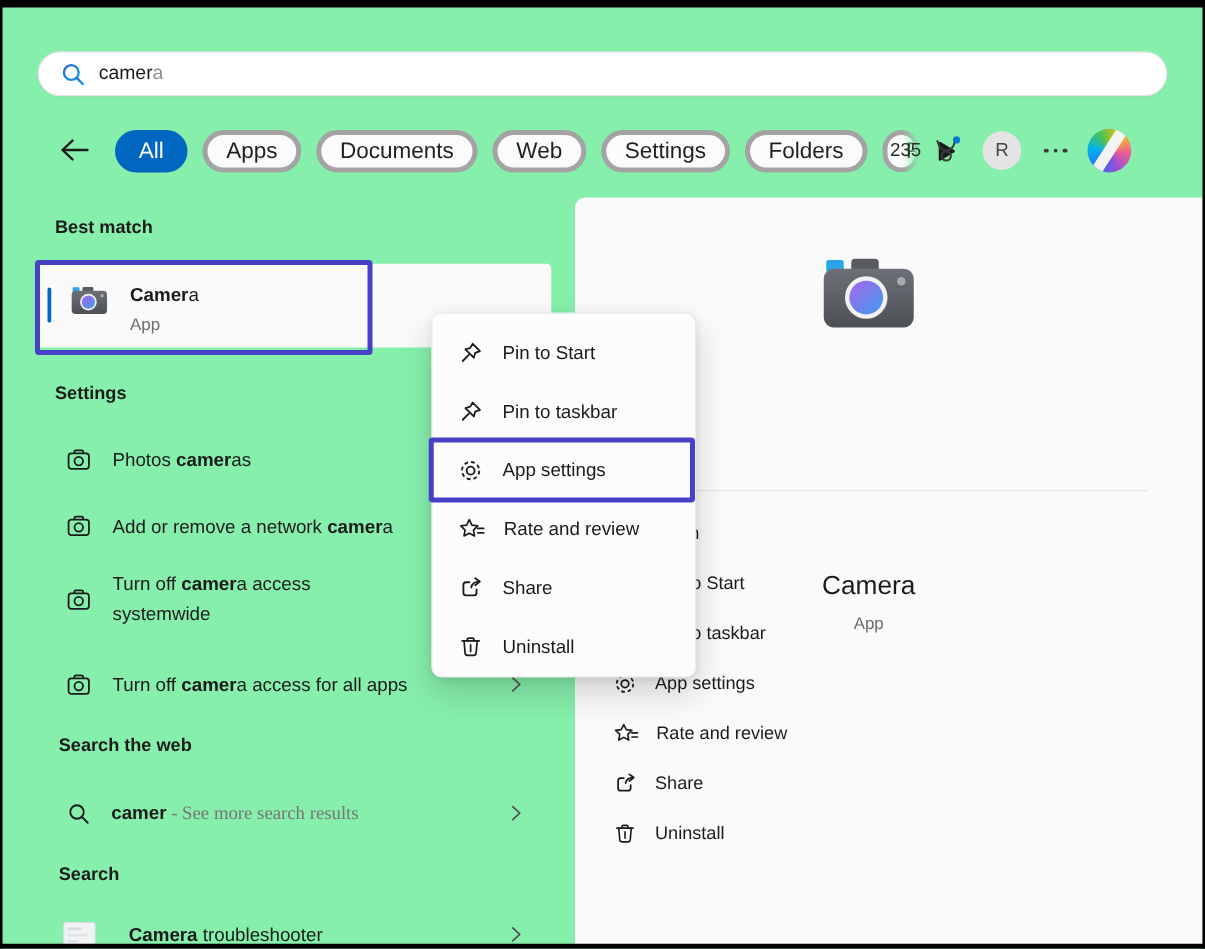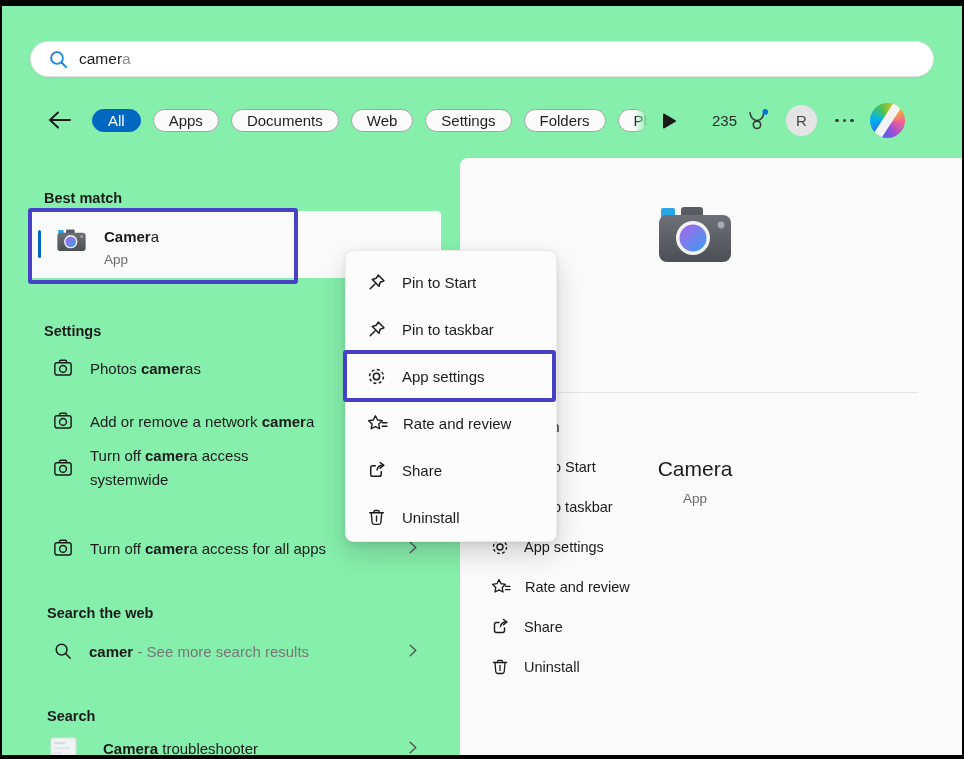--- a/index.html
+++ b/index.html
@@ -9,43 +9,43 @@
   
   .frame{position:absolute;background:#000;z-index:60;}
   
   .searchbar{position:absolute;left:30px;top:41px;width:904px;height:36px;background:#fff;
              border:1px solid #e3e3e3;border-radius:19px;display:flex;align-items:center;
              box-shadow:0 1px 2px rgba(0,0,0,.05);box-sizing:border-box;}
   .searchbar .stext{font-size:15.5px;margin-left:10px;}
   .sug{color:#8f8f8f;}
   
   .tabsrow{position:absolute;left:46px;top:103px;height:35px;display:flex;align-items:center;z-index:1;}
-  .pill{height:23px;padding:0 15px;border-radius:17px;border:1px solid #a3a3a3;background:#fbfbfb;
-        font-size:15px;color:#1f1f1f;display:flex;align-items:center;margin-left:12px;
+  .pill{height:34px;padding:0 15px;border-radius:17px;border:4px solid #a3a3a3;background:#fbfbfb;
+        font-size:18px;color:#1f1f1f;display:flex;align-items:center;margin-left:12px;
         font-family:inherit;white-space:nowrap;}
   .pill.active{background:#0067c0;border-color:#0067c0;color:#fff;}
   .pill.clipped{width:30px;padding:0 0 0 15px;overflow:hidden;
         -webkit-mask-image:linear-gradient(to right,#000 55%,transparent);
         mask-image:linear-gradient(to right,#000 55%,transparent);}
   .tabs-right{position:absolute;top:103px;left:712px;height:35px;display:flex;align-items:center;z-index:1;}
   .rewards-num{font-size:15px;color:#2b2b2b;}
   .avatar{width:31px;height:31px;border-radius:50%;background:#e4e4e4;display:flex;align-items:center;
           justify-content:center;font-size:15px;color:#444;}
   .dots{display:flex;gap:4px;align-items:center;}
   .dots i{width:3.5px;height:3.5px;border-radius:50%;background:#3c3c3c;}
   .copilot{width:35px;height:35px;border-radius:50%;position:relative;overflow:hidden;
            background:conic-gradient(from 215deg,#2a6ff0,#00b3f0,#4fc24e,#f5c518,#f06292,#9c4dd6,#2a6ff0);}
   .copilot::after{content:"";position:absolute;left:12px;top:-6px;width:9px;height:50px;
            background:#f3f3f3;transform:rotate(33deg);border-radius:5px;}
   
-  .hdr{position:absolute;font-size:14.5px;font-weight:700;color:#1b1b1b;margin-top:16px;}
+  .hdr{position:absolute;font-size:14.5px;font-weight:700;color:#1b1b1b;}
   .srow{position:absolute;display:flex;align-items:center;font-size:15px;color:#1b1b1b;}
   .srow .ric{margin-right:16px;flex:0 0 auto;display:flex;align-items:center;}
   .b{font-weight:700;}
-  .gray{color:#767676;}
+  .gray{color:#767676;font-family:Liberation Serif, serif;}
   .chev{position:absolute;color:#545454;}
   
   .bmcard{position:absolute;left:28px;top:211px;width:413px;height:67px;background:#fafafa;border-radius:4px;}
   .accentbar{position:absolute;left:38px;top:230px;width:3px;height:28px;border-radius:2px;background:#0067c0;}
   
   .panel{position:absolute;left:460px;top:158px;width:502px;height:598px;background:#fafafa;
          border-top-left-radius:8px;z-index:2;}
   .panel .ptitle{position:absolute;left:0;top:299px;width:470px;text-align:center;font-size:21px;color:#1b1b1b;}
   .panel .ptype{position:absolute;left:0;top:333px;width:470px;text-align:center;font-size:13.5px;color:#6b6b6b;}
   .pdivider{position:absolute;left:18px;top:234px;width:440px;height:1px;background:#e6e6e6;}
@@ -169,21 +169,21 @@
           <g fill="none" stroke="#1b1b1b" stroke-width="1.3">
         <rect x="2.6" y="5.2" width="14.8" height="11.2" rx="2"></rect>
         <path d="M6.8 5.2V4.1c0-.6.5-1.1 1.1-1.1h4.2c.6 0 1.1.5 1.1 1.1v1.1"></path>
         <circle cx="10" cy="10.8" r="3.1"></circle>
           </g>
         </svg>
     </span>
     <span style="white-space:nowrap"><span>Add or remove a network </span><span class="b">camer</span><span>a</span></span>
   </div>
 
-  <div class="srow" style="left:52px;top:440px;height:56px">
+  <div class="srow" style="left:52px;top:452px;height:56px">
     <span class="ric">
       <svg width="22" height="22" viewBox="0 0 20 20">
           <g fill="none" stroke="#1b1b1b" stroke-width="1.3">
         <rect x="2.6" y="5.2" width="14.8" height="11.2" rx="2"></rect>
         <path d="M6.8 5.2V4.1c0-.6.5-1.1 1.1-1.1h4.2c.6 0 1.1.5 1.1 1.1v1.1"></path>
         <circle cx="10" cy="10.8" r="3.1"></circle>
           </g>
         </svg>
     </span>
     <span style="width:182px;line-height:24px"><span>Turn off </span><span class="b">camer</span><span>a access systemwide</span></span>

